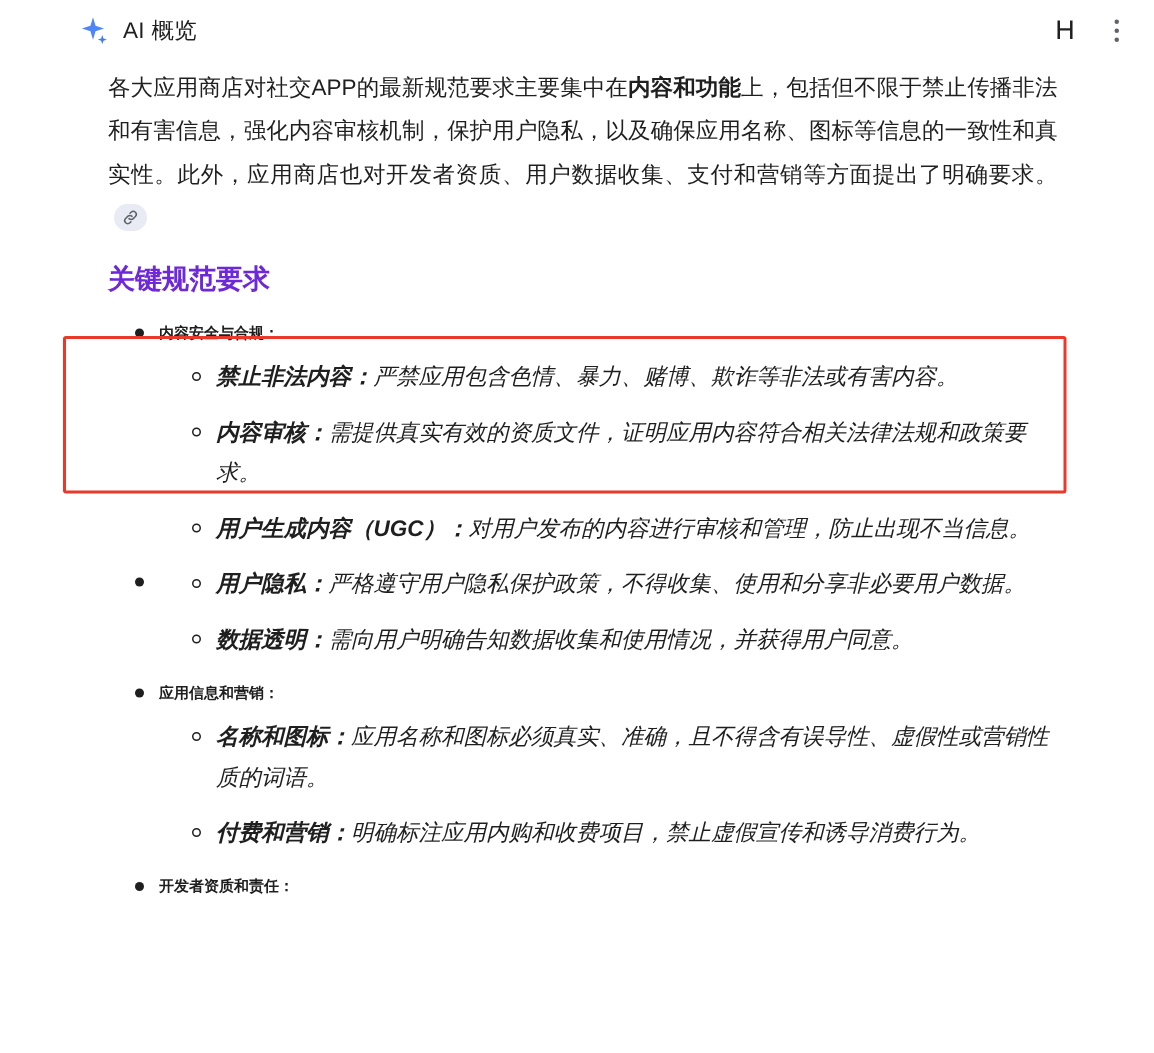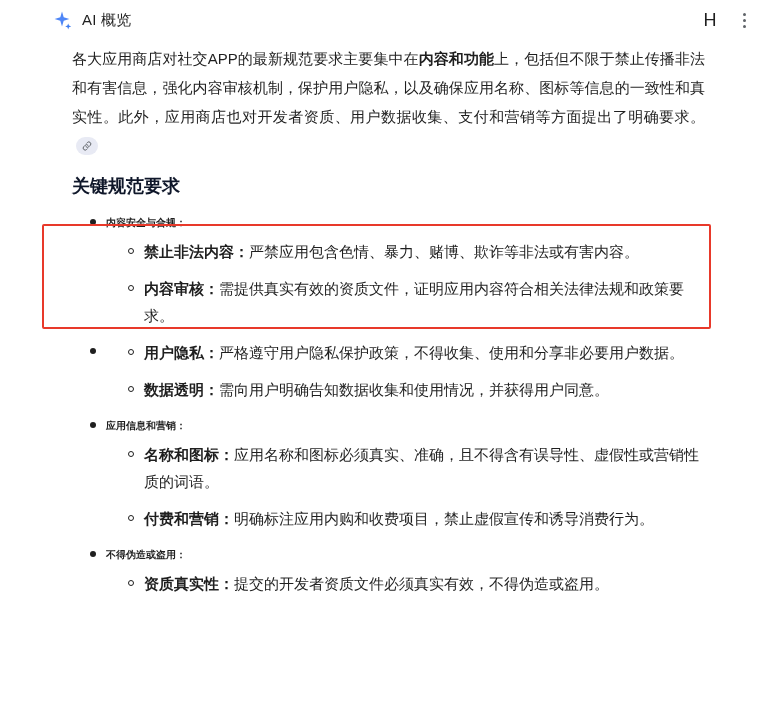--- a/index.html
+++ b/index.html
@@ -87,21 +87,21 @@
     margin-left: 4px;
     position: relative;
     top: -1px;
   }
   .link-chip svg { display:block; }
 
   h2.section {
     font-size: 18px;
     font-weight: 700;
     margin: 14px 0 12px 0;
-    color: #0f172a;
+    color: #6d28d9;
   }
 
   ul.lvl1 {
     list-style: none;
     margin: 0;
     padding: 0 0 0 18px;
   }
   ul.lvl1 > li.group {
     position: relative;
     margin-bottom: 2px;
@@ -124,20 +124,21 @@
   ul.lvl2 {
     list-style: none;
     margin: 0 0 10px 0;
     padding: 0 0 0 38px;
   }
   ul.lvl2 > li.item {
     position: relative;
     margin-bottom: 10px;
     font-size: 15px;
     line-height: 27px;
+    font-style: italic;
   }
   ul.lvl2 > li.item > .obullet {
     position: absolute;
     left: 0; top: 10px;
     width: 6px; height: 6px;
     border: 1.3px solid #1f1f1f;
     border-radius: 50%;
     background: transparent;
   }
   .item-body { padding-left: 16px; }
@@ -195,20 +196,24 @@
         <div class="group-title">内容安全与合规：</div>
         <ul class="lvl2">
           <li class="item">
             <span class="obullet"></span>
             <div class="item-body"><span class="lbl">禁止非法内容：</span><span>严禁应用包含色情、暴力、赌博、欺诈等非法或有害内容。</span></div>
           </li>
           <li class="item">
             <span class="obullet"></span>
             <div class="item-body"><span class="lbl">内容审核：</span><span>需提供真实有效的资质文件，证明应用内容符合相关法律法规和政策要求。</span></div>
           </li>
+          <li class="item">
+            <span class="obullet"></span>
+            <div class="item-body"><span class="lbl">用户生成内容（UGC）：</span><span>对用户发布的内容进行审核和管理，防止出现不当信息。</span></div>
+          </li>
         </ul>
       </li>
 
       <li class="group">
         <span class="bullet"></span>
         <ul class="lvl2">
           <li class="item">
             <span class="obullet"></span>
             <div class="item-body"><span class="lbl">用户隐私：</span><span>严格遵守用户隐私保护政策，不得收集、使用和分享非必要用户数据。</span></div>
           </li>
@@ -229,26 +234,20 @@
           </li>
           <li class="item">
             <span class="obullet"></span>
             <div class="item-body"><span class="lbl">付费和营销：</span><span>明确标注应用内购和收费项目，禁止虚假宣传和诱导消费行为。</span></div>
           </li>
         </ul>
       </li>
 
       <li class="group">
         <span class="bullet"></span>
-        <div class="group-title">不得伪造或盗用：</div>
-        <ul class="lvl2">
-          <li class="item">
-            <span class="obullet"></span>
-            <div class="item-body"><span class="lbl">资质真实性：</span><span>提交的开发者资质文件必须真实有效，不得伪造或盗用。</span></div>
-          </li>
-        </ul>
+        <div class="group-title">开发者资质和责任：</div>
       </li>
 
     </ul>
   </div>
 
   <div class="highlight-box"></div>
 </div>
 
 </body></html>

